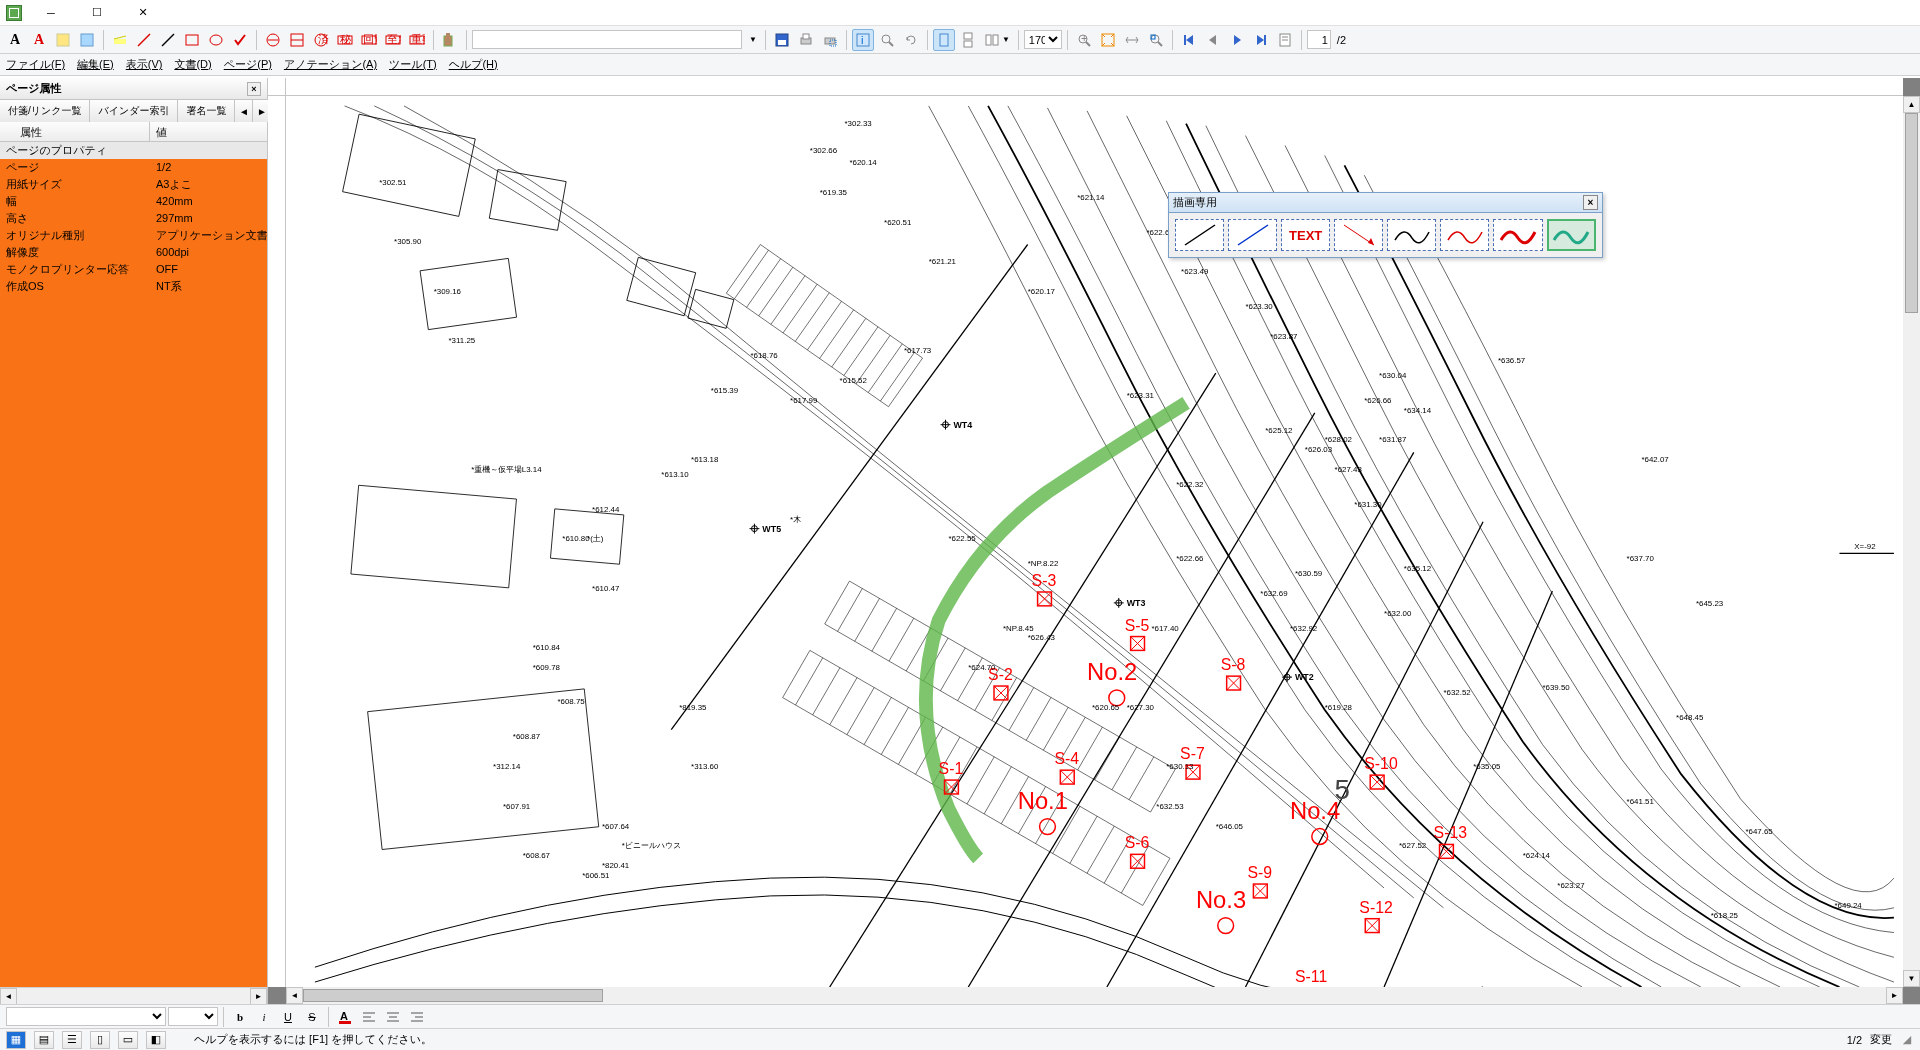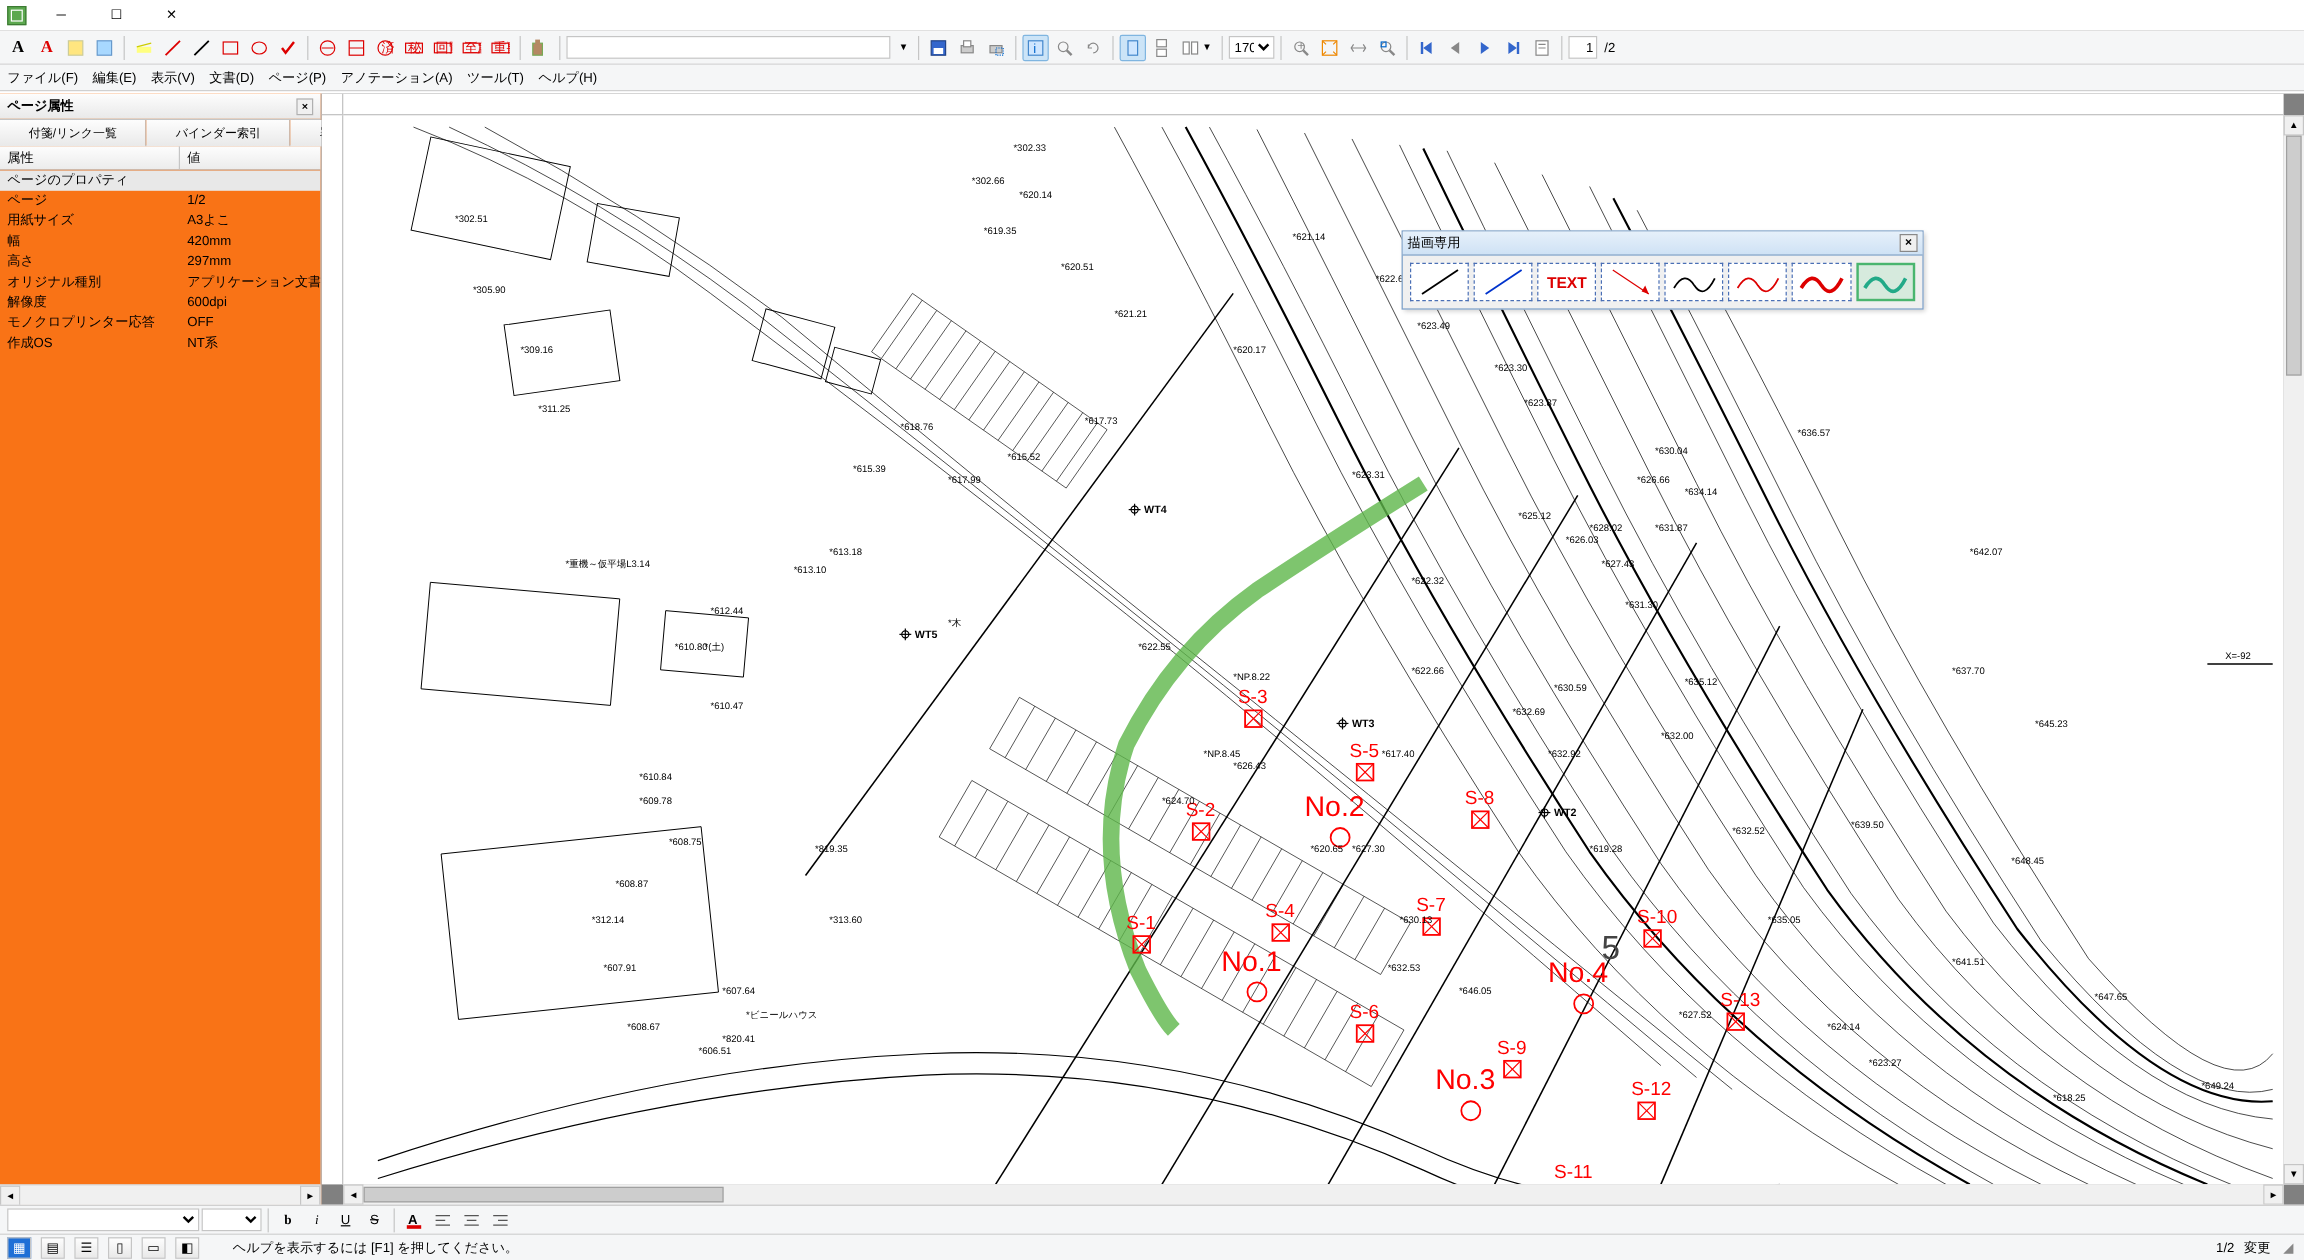--- a/index.html
+++ b/index.html
@@ -19,35 +19,35 @@
 .tb-btn.pressed { background: #cce4f7; border-color: #7fb5e0; }
 .tb-sep { width: 1px; height: 20px; background: #c5c5c5; margin: 0 3px; }
 .tb-label { padding: 0 4px; color: #000; }
 .tb-dd { display: flex; align-items: center; border: 1px solid transparent; border-radius: 2px; padding: 0 2px; height: 22px; }
 .tb-dd .arr { font-size: 8px; margin-left: 2px; }
 
 
 .ico-svg { width: 16px; height: 16px; display: block; }
 
 
-.menubar { height: 22px; background: #f5f6f7; display: flex; align-items: center; padding: 0 6px; gap: 12px; border-bottom: 1px solid #d0d0d0; }
+.menubar { height: 22px; background: #f5f6f7; display: flex; align-items: center; padding: 0 6px; gap: 12px; border-bottom: 1px solid #d0d0d0; text-decoration: underline; }
 .menubar .mi { color: #000; cursor: default; }
 
 
 .workspace { position: absolute; top: 78px; left: 0; right: 0; bottom: 46px; display: flex; }
 
 
 .leftpanel { width: 268px; background: #f97316; border-right: 1px solid #c5c5c5; display: flex; flex-direction: column; }
 .lp-title { height: 22px; background: linear-gradient(#fdfdfd,#e9e9e9); border-bottom: 1px solid #c5c5c5; display: flex; align-items: center; padding: 0 6px; font-weight: bold; }
 .lp-title .x { margin-left: auto; width: 14px; height: 14px; border: 1px solid #b0b0b0; background: #f0f0f0; display: flex; align-items: center; justify-content: center; font-size: 9px; }
 .lp-tabs { height: 22px; display: flex; border-bottom: 1px solid #c5c5c5; }
-.lp-tab { flex: 0 0 auto; padding: 0 24px; height: 22px; display: flex; align-items: center; background: linear-gradient(#fdfdfd,#e9e9e9); border-right: 1px solid #c5c5c5; font-size: 10px; }
+.lp-tab { flex: 0 0 auto; padding: 0 8px; height: 22px; display: flex; align-items: center; background: linear-gradient(#fdfdfd,#e9e9e9); border-right: 1px solid #c5c5c5; font-size: 10px; }
 .lp-tab.nav { flex: 0 0 18px; justify-content: center; padding: 0; }
 .lp-header { height: 20px; display: flex; background: linear-gradient(#fdfdfd,#ececec); border-bottom: 1px solid #c5c5c5; }
-.lp-header .col1 { width: 150px; padding-left: 6px; border-right: 1px solid #c5c5c5; line-height: 20px; }
+.lp-header .col1 { width: 150px; padding-left: 20px; border-right: 1px solid #c5c5c5; line-height: 20px; }
 .lp-header .col2 { flex: 1; padding-left: 6px; line-height: 20px; }
 .lp-body { flex: 1; overflow: auto; }
 .lp-row { height: 17px; display: flex; }
 .lp-row.cat { background: #e8e8e8; }
 .lp-row .c1 { width: 150px; padding-left: 6px; line-height: 17px; white-space: nowrap; overflow: hidden; }
 .lp-row .c2 { flex: 1; padding-left: 6px; line-height: 17px; white-space: nowrap; overflow: hidden; }
 .lp-hscroll { height: 17px; background: #f0f0f0; border-top: 1px solid #d0d0d0; display: flex; }
 .lp-hscroll .sbtn { width: 17px; height: 17px; background: #f0f0f0; border: 1px solid #c5c5c5; display: flex; align-items: center; justify-content: center; font-size: 8px; }
 .lp-hscroll .track { flex: 1; background: #f0f0f0; }
 

